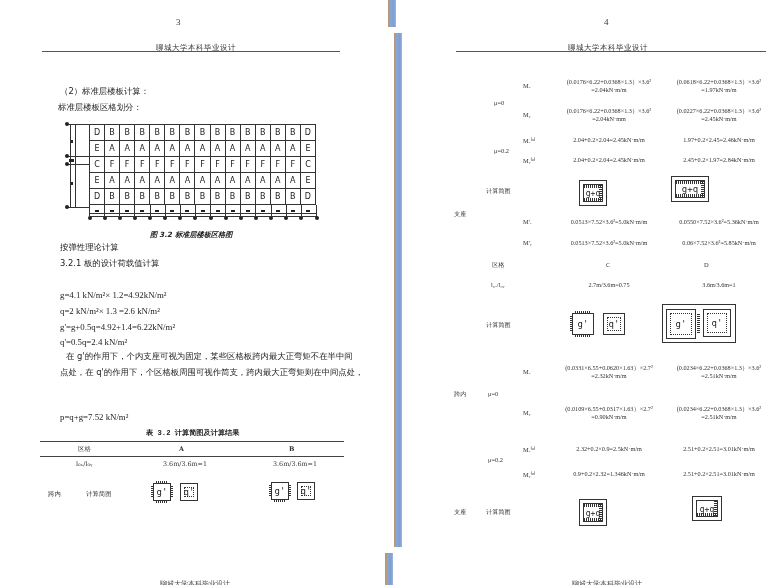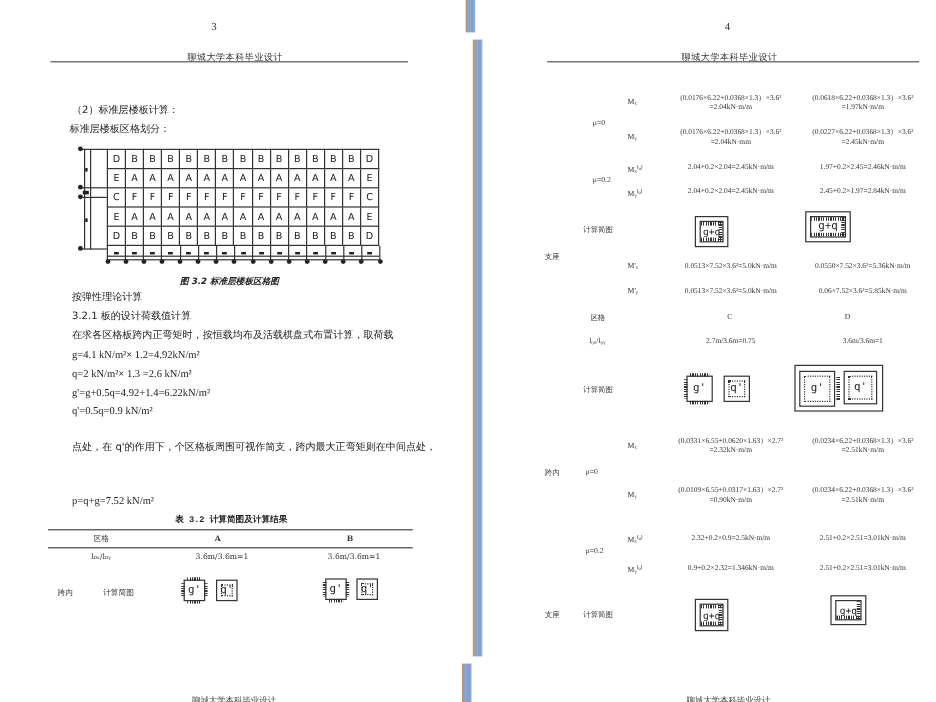--- a/index.html
+++ b/index.html
@@ -222,25 +222,25 @@
         <div class="gdot" style="left: 314.5px; top: 216px;"></div>
       </div>
     <div class="gline" style="left:89px; top:213px; width:227px; height:1px;"></div>
     <div class="gline" style="left:89px; top:216px; width:227px; height:1px;"></div>
 
     <div class="caption" style="left:150px; top:230px;font-style:italic;">图 3.2  标准层楼板区格图</div>
   </div>
 
   <div class="txt cjk" style="left:60px; top:242px;">按弹性理论计算</div>
   <div class="txt cjk" style="left:60px; top:258px;">3.2.1 板的设计荷载值计算</div>
-  <div class="txt cjk" style="left:60px; top:274px;">在求各区格板跨内正弯矩时，按恒载均布及活载棋盘式布置计算，取荷载</div>
   <div class="txt ser" style="left:60px; top:290px;">g=4.1 kN/m²× 1.2=4.92kN/m²</div>
   <div class="txt ser" style="left:60px; top:306px;">q=2 kN/m²× 1.3 =2.6 kN/m²</div>
   <div class="txt ser" style="left:60px; top:322px;">g'=g+0.5q=4.92+1.4=6.22kN/m²</div>
-  <div class="txt ser" style="left:60px; top:337px;">q'=0.5q=0.9 kN/m²</div>
+  <div class="txt ser" style="left:60px; top:337px;">q'=0.5q=2.4 kN/m²</div>
+  <div class="txt cjk" style="left:66px; top:351px;">在 g'的作用下，个内支座可视为固定，某些区格板跨内最大正弯矩不在半中间</div>
   <div class="txt cjk" style="left:60px; top:367px;">点处，在 q'的作用下，个区格板周围可视作简支，跨内最大正弯矩则在中间点处，</div>
   <div class="txt ser" style="left:60px; top:412px;">p=q+g=7.52 kN/m²</div>
 
   <div class="caption" style="left:146px; top:428px;font-family:Liberation Mono, monospace;">表 3.2  计算简图及计算结果</div>
 
   <div>
     <div class="trule" style="left:40px; top:441px; width:304px;"></div>
     <div class="tsmall cjk" style="left:78px; top:445px;">区格</div>
     <div class="tsmall" style="left:179px; top:445px; font-weight:bold;">A</div>
     <div class="tsmall" style="left:289px; top:445px; font-weight:bold;">B</div>

